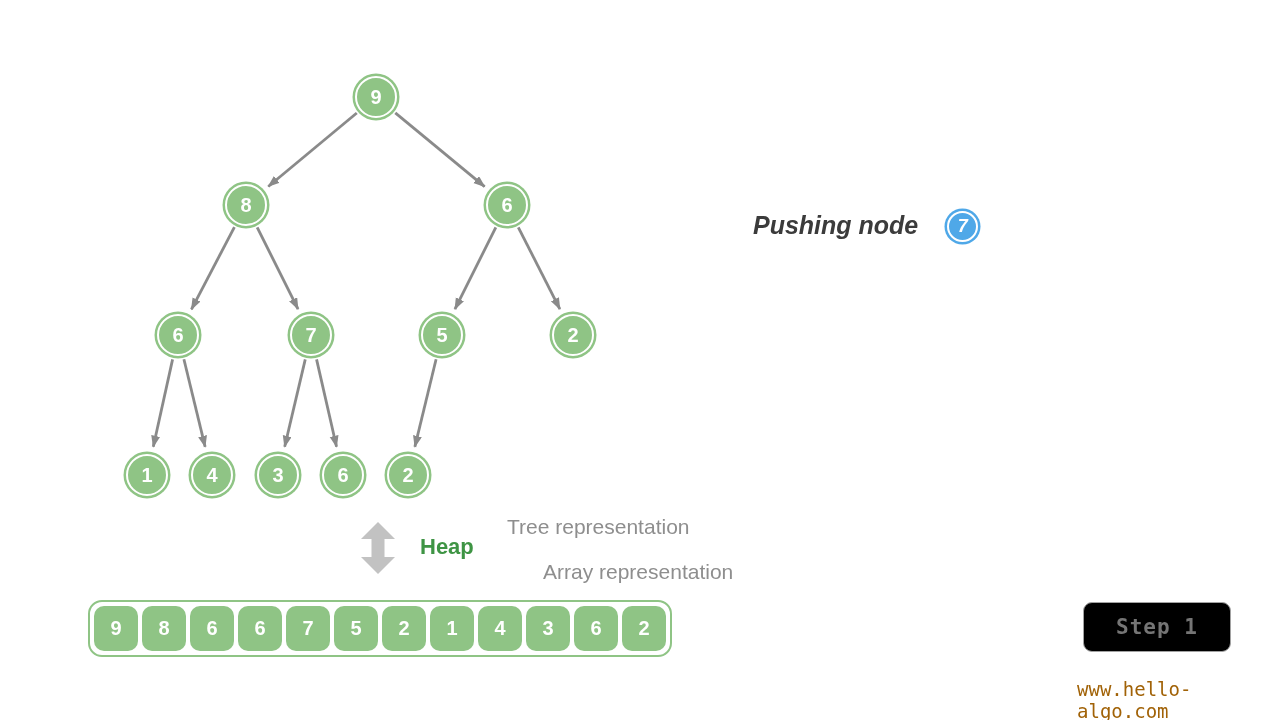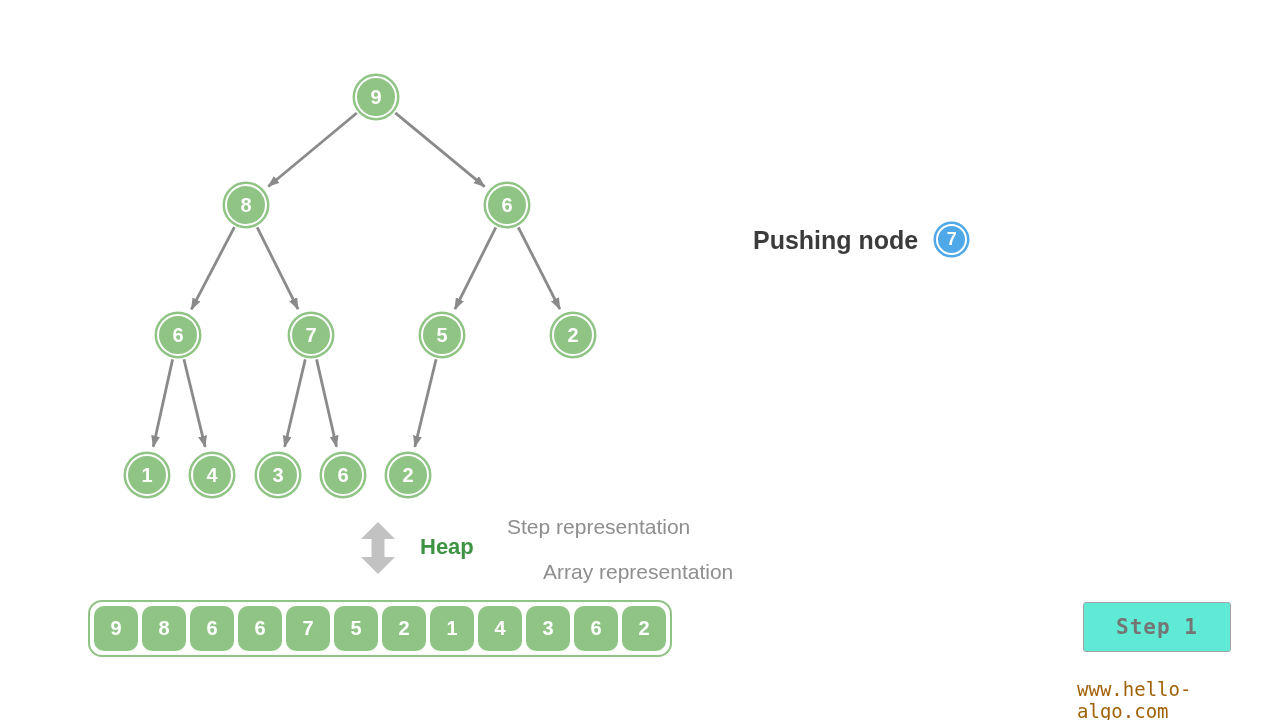--- a/index.html
+++ b/index.html
@@ -40,26 +40,27 @@
     display: flex;
     align-items: center;
     justify-content: center;
   }
   .caption-row {
     position: absolute;
     left: 753px;
     top: 211px;
     height: 44px;
     display: flex;
-    align-items: flex-end;
-    gap: 14px;
+    align-items: flex-start;
+    gap: 25px;
     font-size: 25px;
     font-weight: bold;
     color: #3B3B3B;
     white-space: nowrap;
+    font-style: italic;
   }
   .caption-node-badge {
     width: 31px;
     height: 31px;
     box-sizing: border-box;
     border-radius: 50%;
     background: #4FA8E8;
     border: 2px solid #ffffff;
     box-shadow: 0 0 0 2.5px #4FA8E8;
     color: #ffffff;
@@ -117,23 +118,23 @@
     align-items: center;
     justify-content: center;
   }
   .step-badge {
     position: absolute;
     left: 1083px;
     top: 602px;
     width: 148px;
     height: 50px;
     box-sizing: border-box;
-    background: #5eead4;
+    background: #000000;
     border: 1.5px solid #A2A2A2;
-    border-radius: 3px;
+    border-radius: 9px;
     display: flex;
     align-items: center;
     justify-content: center;
     font-family: "DejaVu Sans Mono", monospace;
     font-size: 21px;
     font-weight: bold;
     letter-spacing: 1px;
     color: #757575;
   }
   .watermark {
@@ -190,21 +191,21 @@
     <span>Pushing node</span>
     <span class="caption-node-badge">7</span>
   </div>
 
   <svg class="updown-arrow" width="34" height="52" viewBox="0 0 34 52">
     <polygon points="17,0 34,17 23.5,17 23.5,35 34,35 17,52 0,35 10.5,35 10.5,17 0,17" fill="#C2C2C2"></polygon>
   </svg>
 
   <div class="heap-label">Heap</div>
 
-  <div class="repr-label repr-tree">Step representation</div>
+  <div class="repr-label repr-tree">Tree representation</div>
   <div class="repr-label repr-array">Array representation</div>
 
   <div class="array-box" id="array-box">
       <div class="array-cell">9</div>
       <div class="array-cell">8</div>
       <div class="array-cell">6</div>
       <div class="array-cell">6</div>
       <div class="array-cell">7</div>
       <div class="array-cell">5</div>
       <div class="array-cell">2</div>

